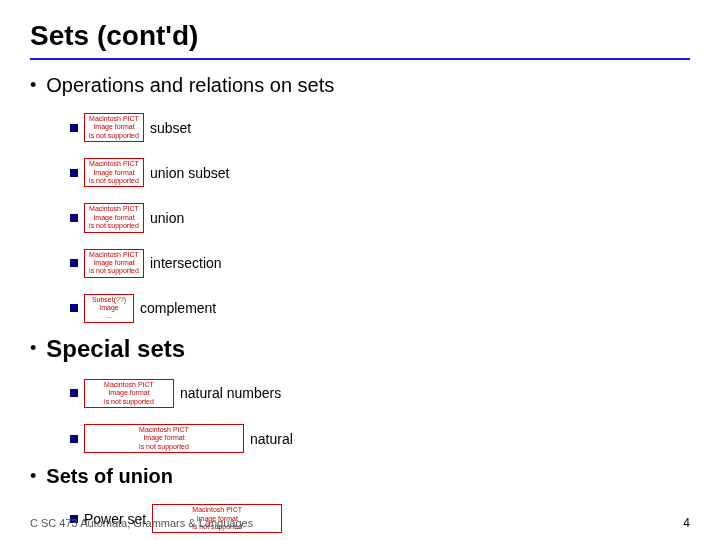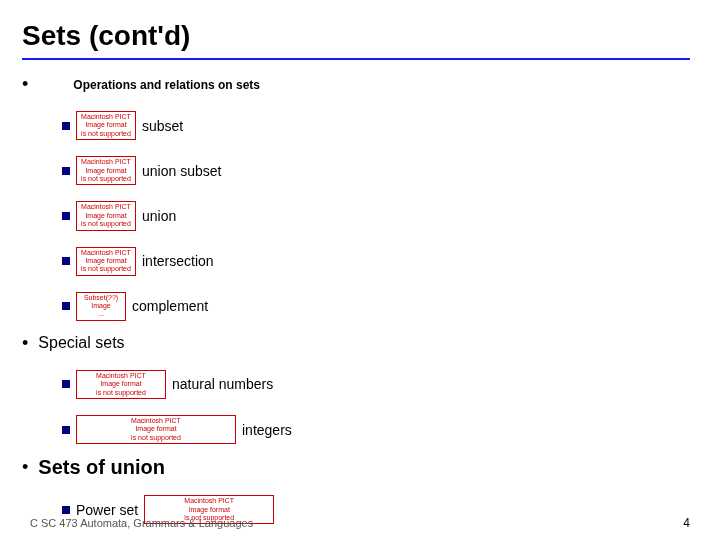--- a/index.html
+++ b/index.html
@@ -9,21 +9,21 @@
       height: 540px;
       background: #ffffff;
       font-family: Arial, Helvetica, sans-serif;
       overflow: hidden;
       position: relative;
     }
 
     .slide {
       width: 720px;
       height: 540px;
-      padding: 20px 30px 16px 22px;
+      padding: 20px 30px 16px 30px;
       position: relative;
       border-radius: 27px;
     }
 
     .title {
       font-size: 28px;
       font-weight: bold;
       color: #000000;
       margin-bottom: 6px;
     }
@@ -124,21 +124,21 @@
 </head>
 <body>
 
 <div class="slide">
 
   <div class="title">Sets (cont'd)</div>
   <div class="title-underline"></div>
 
   <div class="section-row">
     <span class="bullet-dot">•</span>
-    <span style="font-size:12px; font-weight:bold;margin-left:35px;">Operations and relations on sets</span>
+    <span style="font-size:20px; font-weight:normal;">Operations and relations on sets</span>
   </div>
 
   <div class="sub-list">
 
     <div class="sub-item">
       <span class="sub-bullet"></span>
       <span class="pict-box">Macintosh PICT<br>Image format<br>is not supported</span>
       <span class="item-label">subset</span>
     </div>
 
@@ -164,36 +164,36 @@
       <span class="sub-bullet"></span>
       <span class="pict-box" style="min-width:50px;">Subset(??)<br>Image<br>...</span>
       <span class="item-label">complement</span>
     </div>
 
 
   </div>
 
   <div class="section-row">
     <span class="bullet-dot">•</span>
-    <span style="font-size:16px; font-weight:normal;">Special sets</span>
+    <span style="font-size:24px; font-weight:bold;">Special sets</span>
   </div>
 
   <div class="sub-list">
 
 
     <div class="sub-item">
       <span class="sub-bullet"></span>
       <span class="pict-box-lg">Macintosh PICT<br>Image format<br>is not supported</span>
       <span class="item-label">natural numbers</span>
     </div>
 
     <div class="sub-item">
       <span class="sub-bullet"></span>
       <span class="pict-box-lg" style="min-width:160px; max-width:200px;">Macintosh PICT<br>Image format<br>is not supported</span>
-      <span class="item-label">integers</span>
+      <span class="item-label">natural</span>
     </div>
   </div>
 
   <div class="section-row">
     <span class="bullet-dot">•</span>
     <span style="font-size:20px; font-weight:bold;">Sets of union</span>
   </div>
 
   <div class="sub-list">
 

